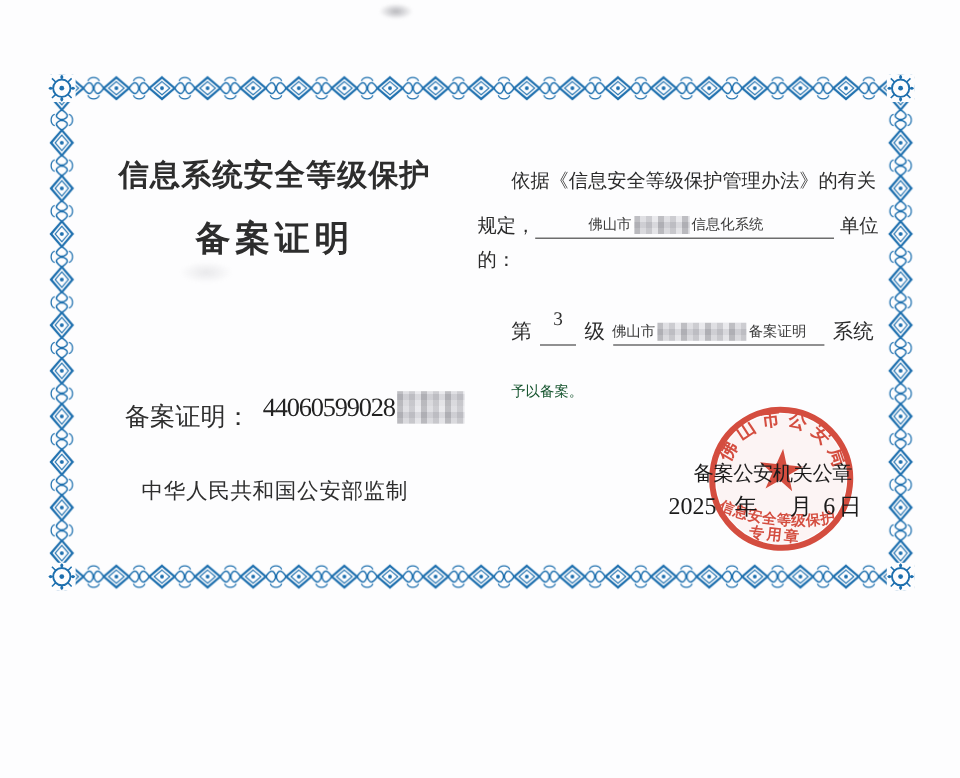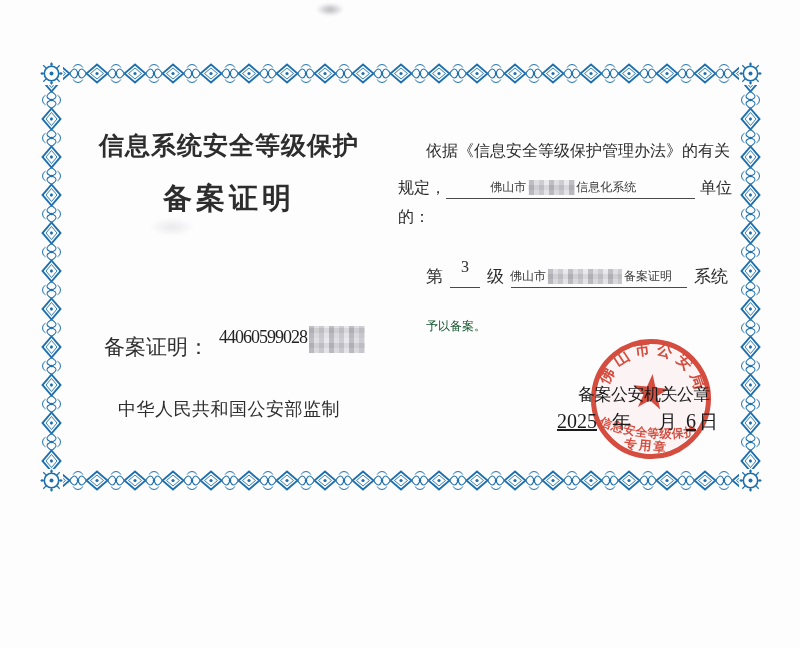--- a/index.html
+++ b/index.html
@@ -22,21 +22,21 @@
     font-size:25px;font-weight:700;letter-spacing:1px;color:#2d2d2d;
   }
   .title-line2{
     left:63px;top:179px;width:332px;text-align:center;
     font-size:29px;font-weight:700;letter-spacing:4px;color:#2d2d2d;
   }
   .cert-row{
     left:104px;top:326px;display:flex;align-items:flex-start;color:#2e2e2e;
   }
   .cert-label{font-size:21px;margin-top:7px;}
-  .cert-value{font-size:18px;letter-spacing:-1px;margin-left:10px;margin-top:1px;color:#222;}
+  .cert-value{font-size:22px;letter-spacing:-1px;margin-left:10px;margin-top:1px;color:#222;}
   .issuer-line{
     left:63px;top:397px;width:332px;text-align:center;
     font-size:18px;letter-spacing:0.5px;color:#2e2e2e;
   }
 
   
   .r-text{font-size:16px;color:#2b2b2b;}
   .r-line1{left:398px;top:141px;width:340px;text-indent:28px;}
   .r-line2{
     left:398px;top:172px;width:334px;height:27px;
@@ -63,21 +63,21 @@
 
   
   .seal-caption{
     left:578px;top:383px;font-size:17px;letter-spacing:-0.5px;
     color:#1b1b1b;z-index:3;
   }
   .date-line{
     left:557px;top:409px;z-index:3;color:#1b1b1b;font-size:19px;
     display:flex;align-items:baseline;
   }
-  .date-line .num{font-size:20px;text-decoration:underline;}
+  .date-line .num{font-size:20px;}
   .gap-s{margin-right:9px;}.gap-m{margin-right:15px;}.gap-l{margin-right:27px;}.gap-xs{margin-right:3px;}
   .seal-svg{
     position:absolute;left:588px;top:336px;width:126px;height:126px;
     z-index:2;opacity:0.9;transform:rotate(6deg);
   }
 
   
   .mosaic{
     display:inline-block;vertical-align:middle;
     background:

